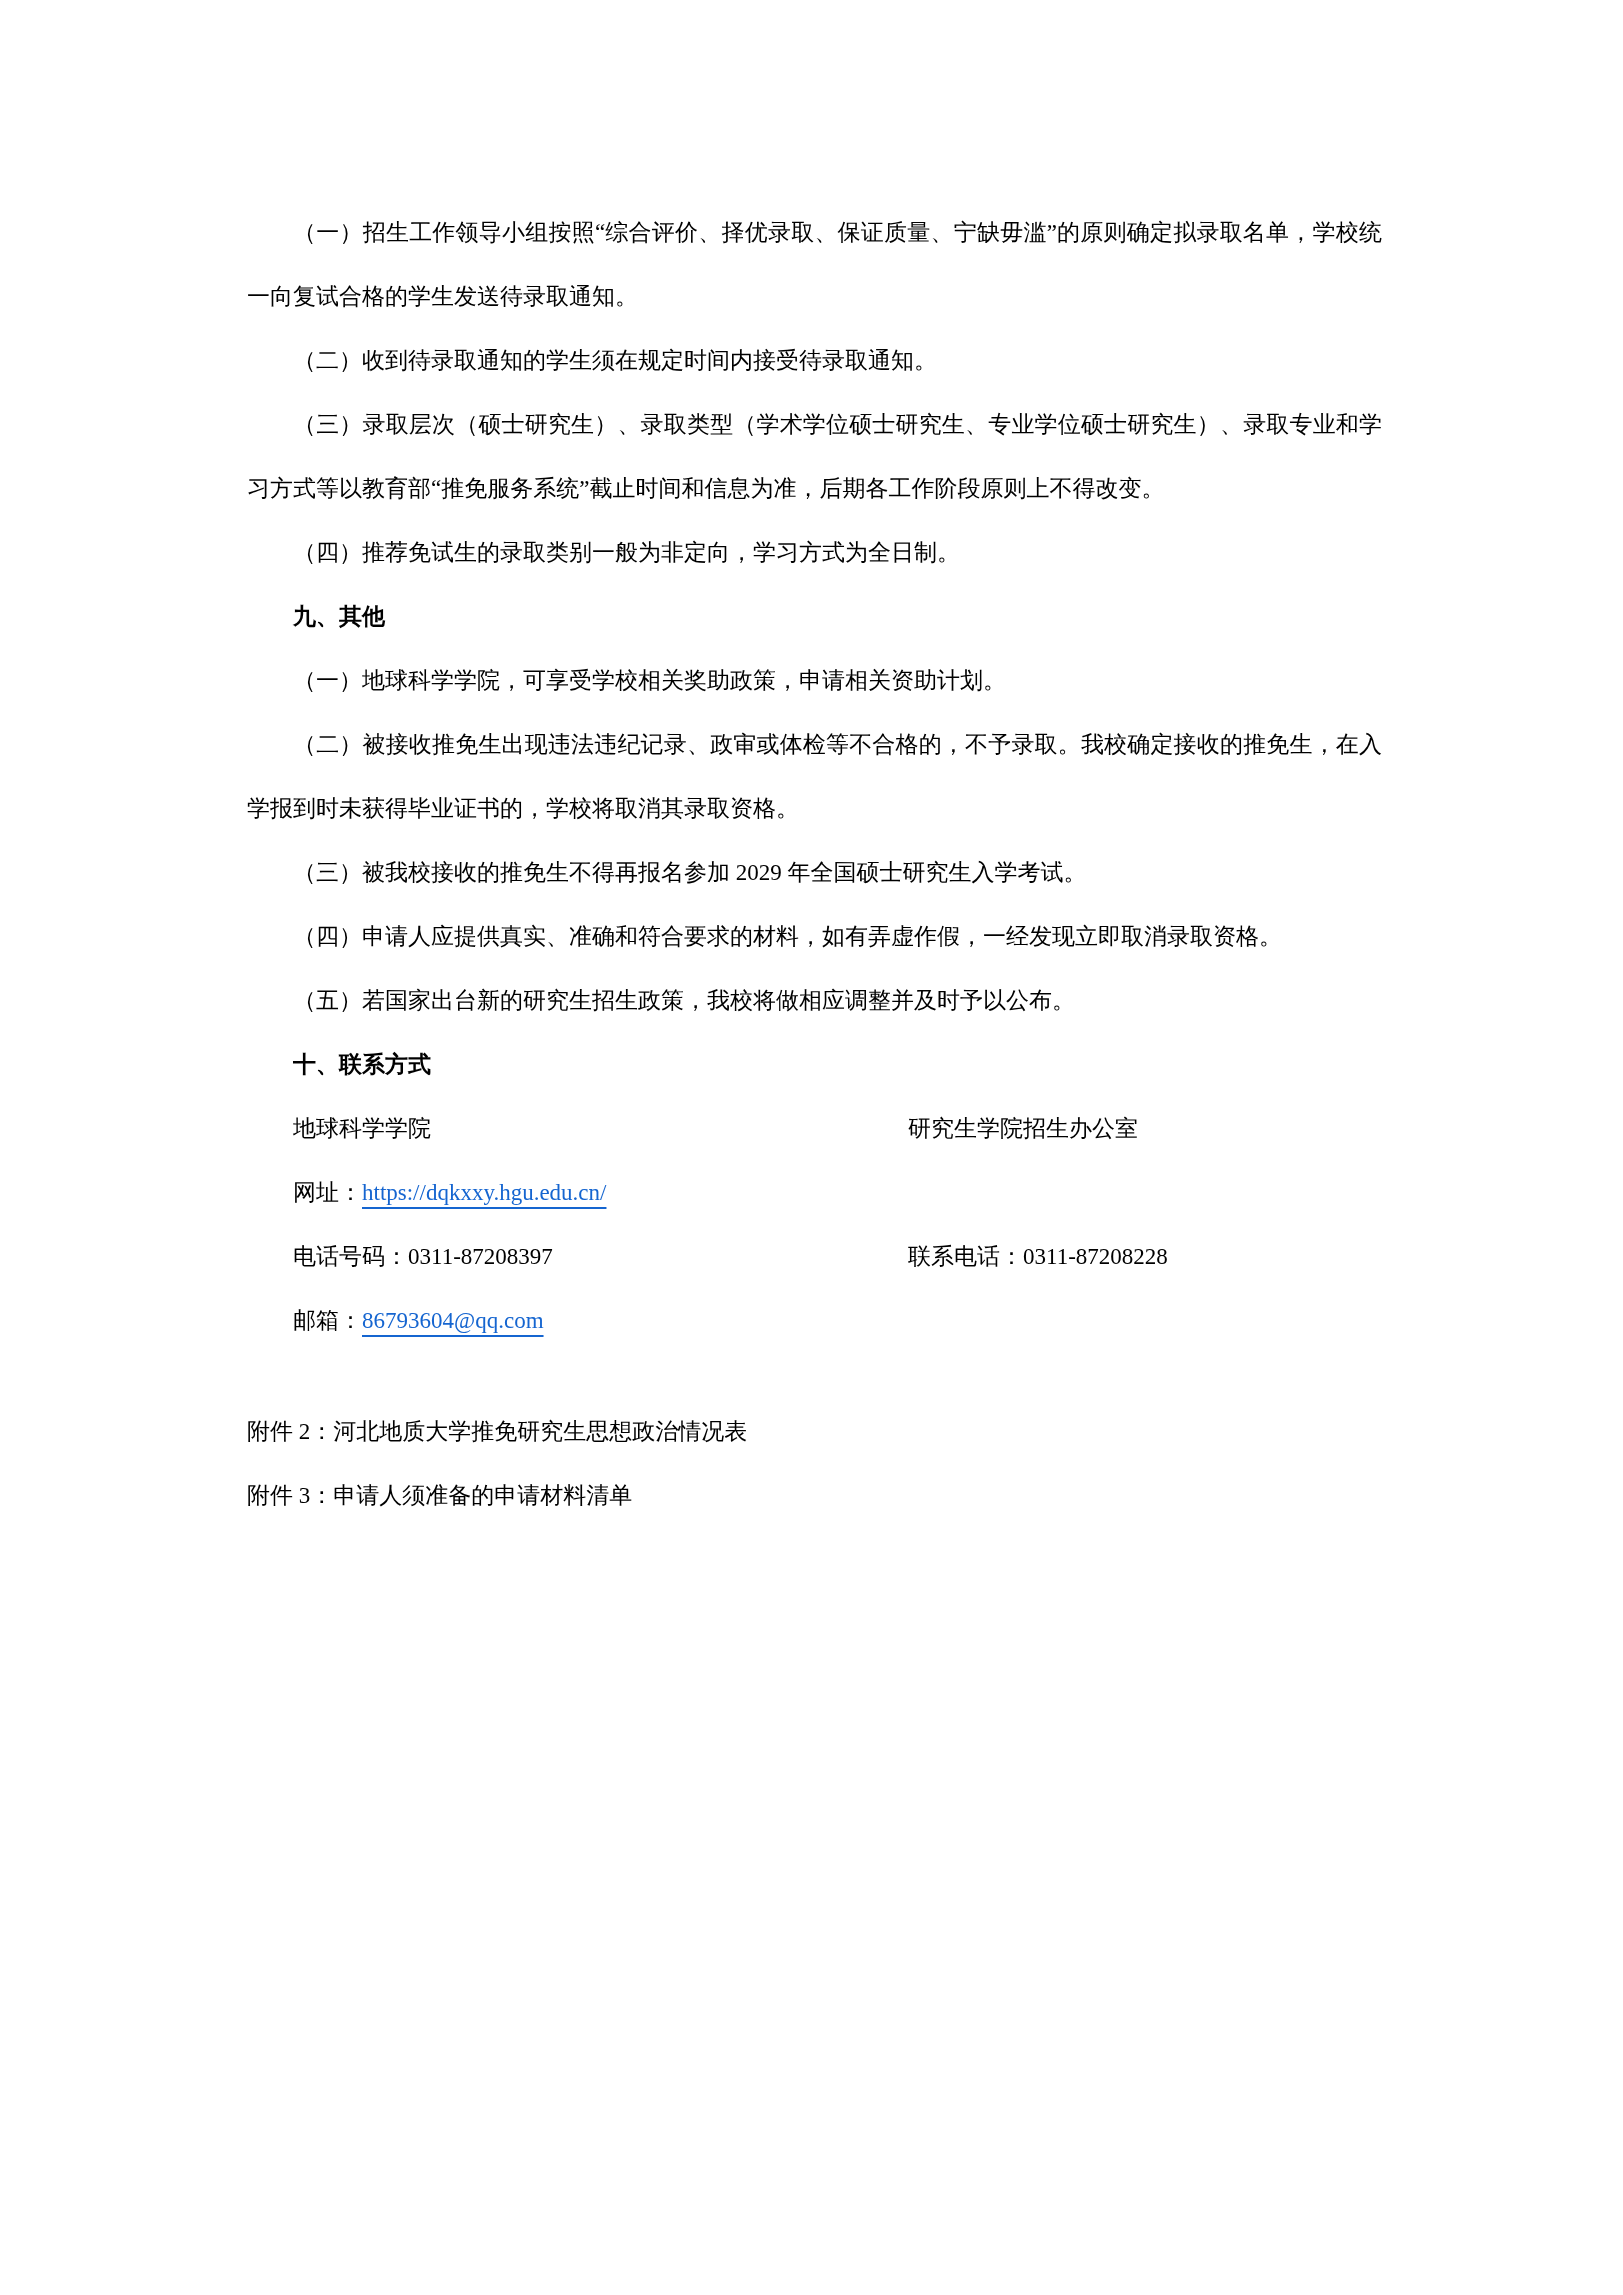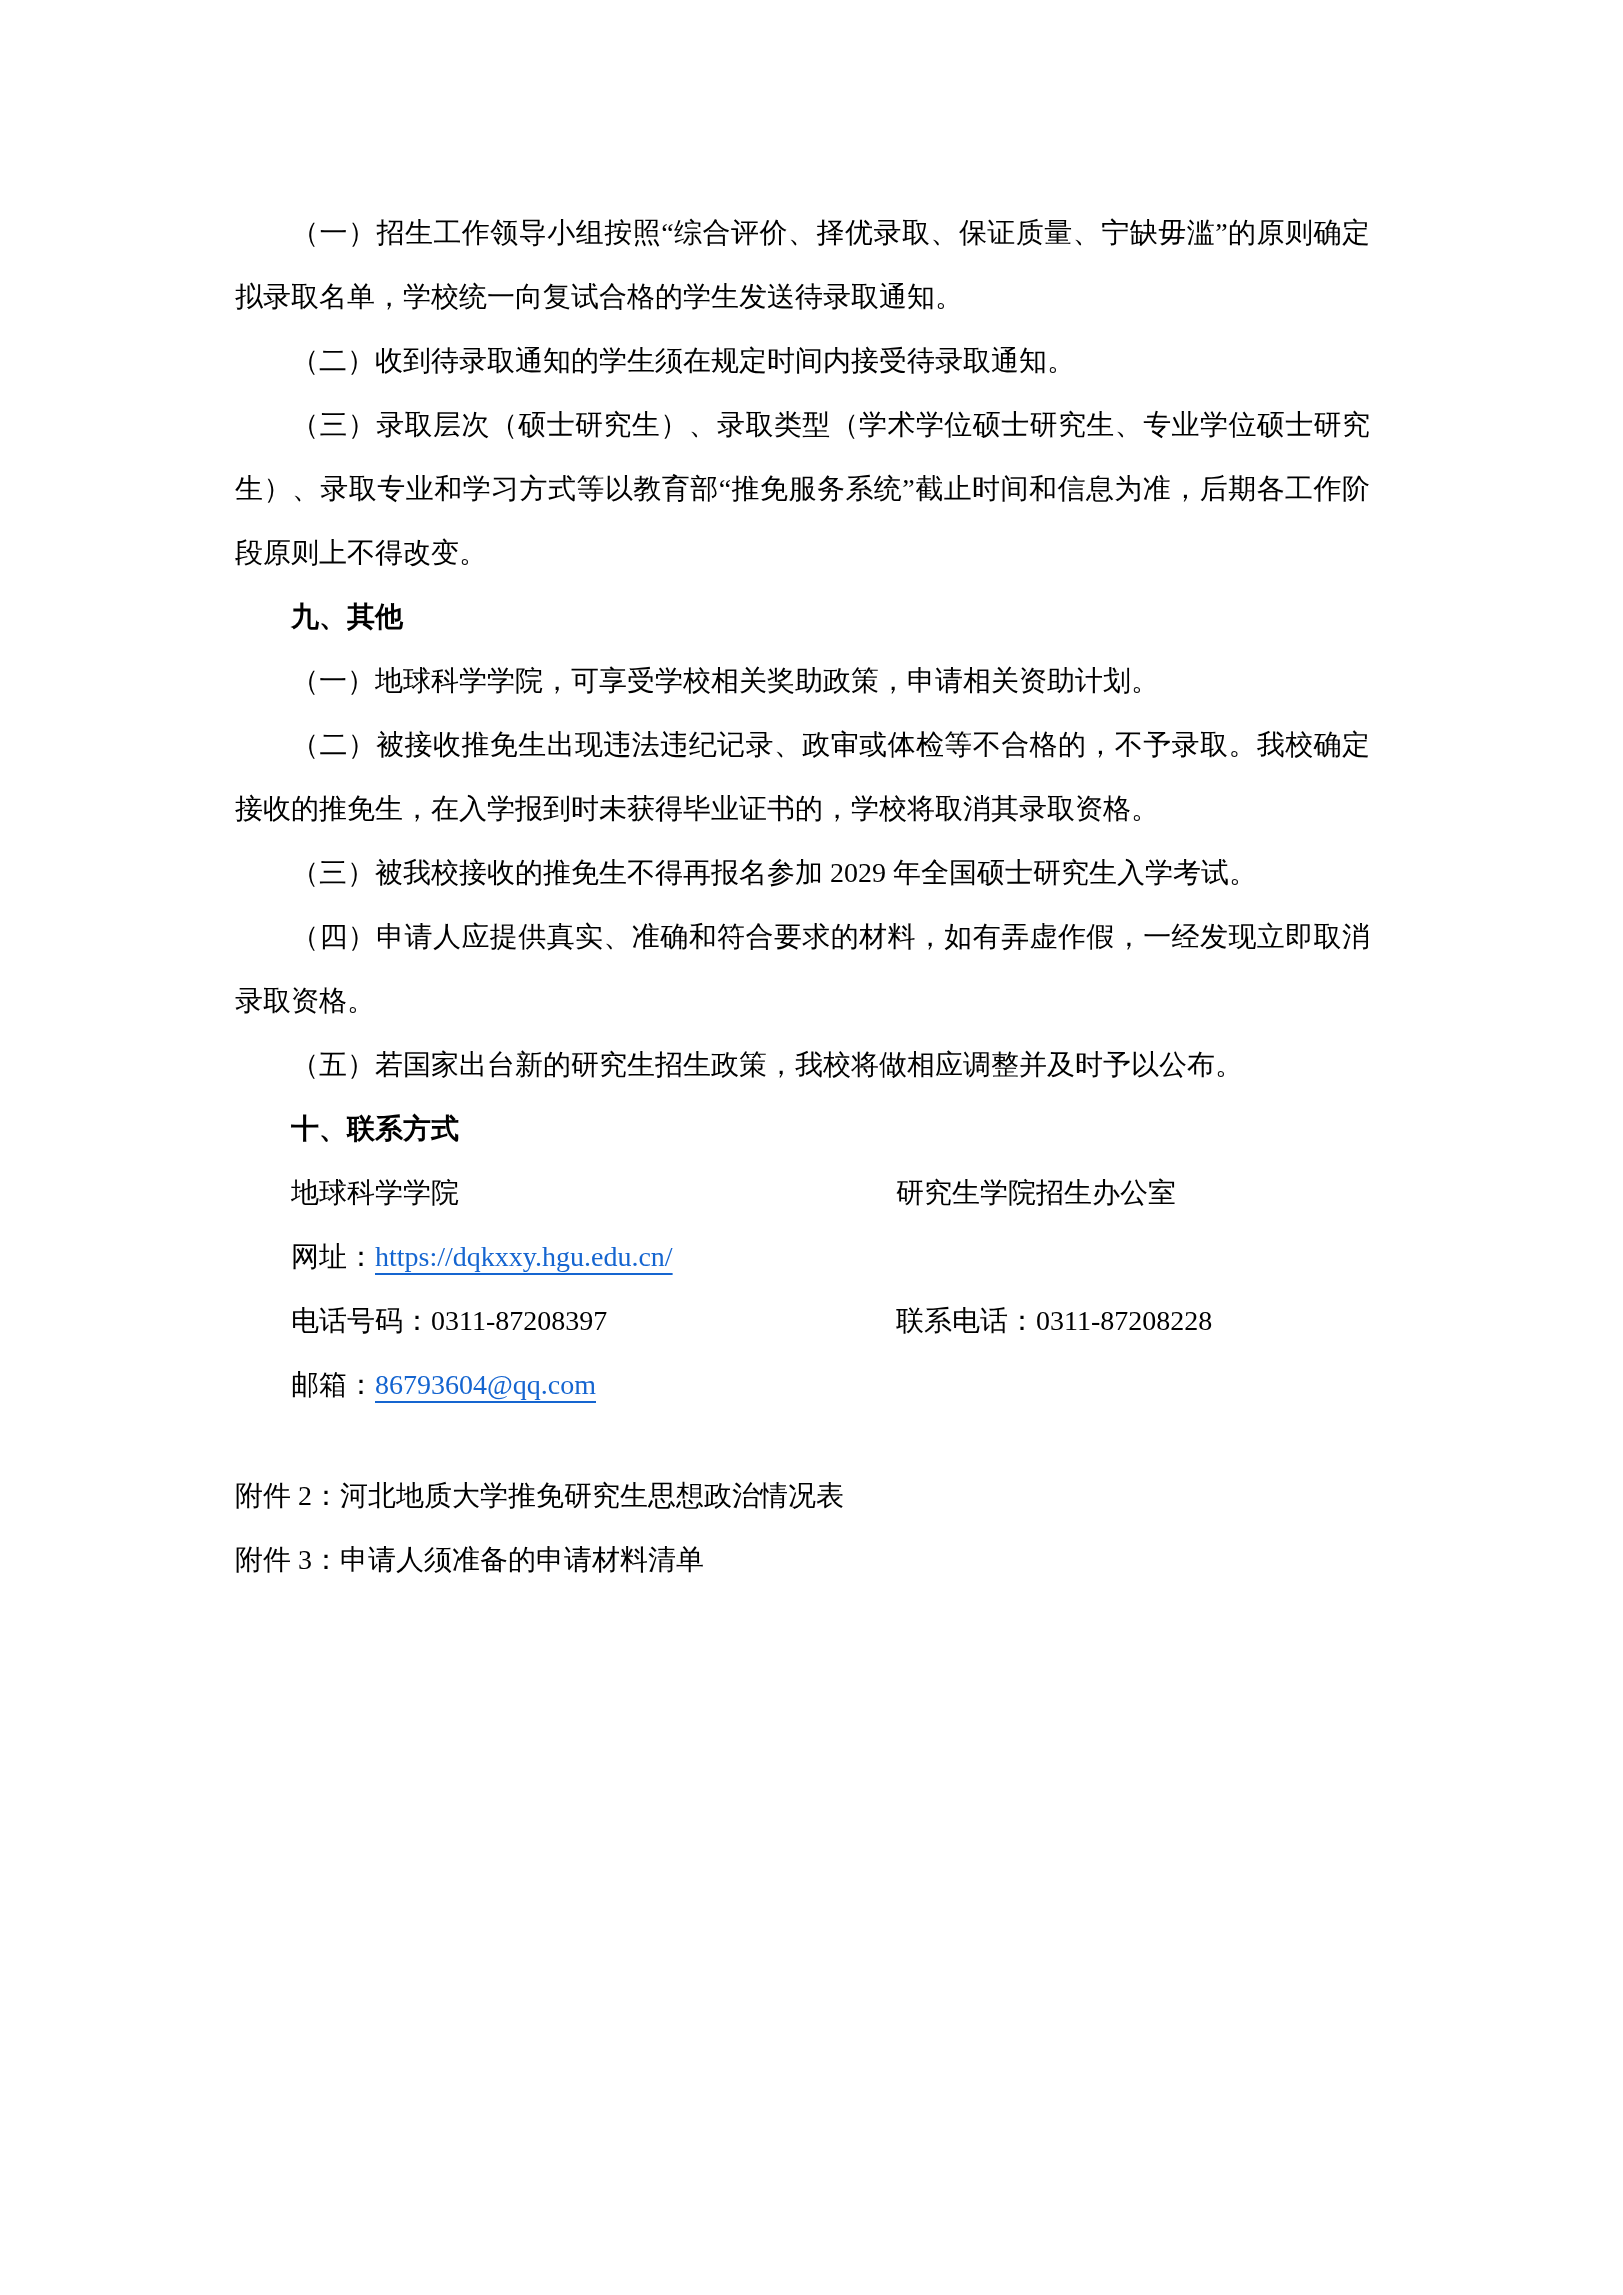--- a/index.html
+++ b/index.html
@@ -11,24 +11,24 @@
     position: relative;
     width: 1623px;
     height: 2295px;
     background: #ffffff;
     overflow: hidden;
     font-family: "Liberation Serif", "DejaVu Serif", serif;
     color: #000000;
   }
   .content {
     position: absolute;
-    left: 235px;
+    left: 247px;
     top: 201px;
     width: 1135px;
-    font-size: 28px;
+    font-size: 23px;
     line-height: 64px;
   }
   .para {
     margin: 0;
     text-align: justify;
     text-indent: 2em;
   }
   .heading {
     font-weight: bold;
   }
@@ -61,20 +61,21 @@
 </style>
 </head>
 <body>
 
 <div class="page">
   <div class="content">
     <div id="body-blocks">
         <p class="para">（一）招生工作领导小组按照“综合评价、择优录取、保证质量、宁缺毋滥”的原则确定拟录取名单，学校统一向复试合格的学生发送待录取通知。</p>
         <p class="para">（二）收到待录取通知的学生须在规定时间内接受待录取通知。</p>
         <p class="para">（三）录取层次（硕士研究生）、录取类型（学术学位硕士研究生、专业学位硕士研究生）、录取专业和学习方式等以教育部“推免服务系统”截止时间和信息为准，后期各工作阶段原则上不得改变。</p>
+        <p class="para">（四）推荐免试生的录取类别一般为非定向，学习方式为全日制。</p>
         <p class="para heading">九、其他</p>
         <p class="para">（一）地球科学学院，可享受学校相关奖助政策，申请相关资助计划。</p>
         <p class="para">（二）被接收推免生出现违法违纪记录、政审或体检等不合格的，不予录取。我校确定接收的推免生，在入学报到时未获得毕业证书的，学校将取消其录取资格。</p>
         <p class="para">（三）被我校接收的推免生不得再报名参加 2029 年全国硕士研究生入学考试。</p>
         <p class="para">（四）申请人应提供真实、准确和符合要求的材料，如有弄虚作假，一经发现立即取消录取资格。</p>
         <p class="para">（五）若国家出台新的研究生招生政策，我校将做相应调整并及时予以公布。</p>
         <p class="para heading">十、联系方式</p>
       </div>
     <div id="contact-block">
         <div class="contact-row">

